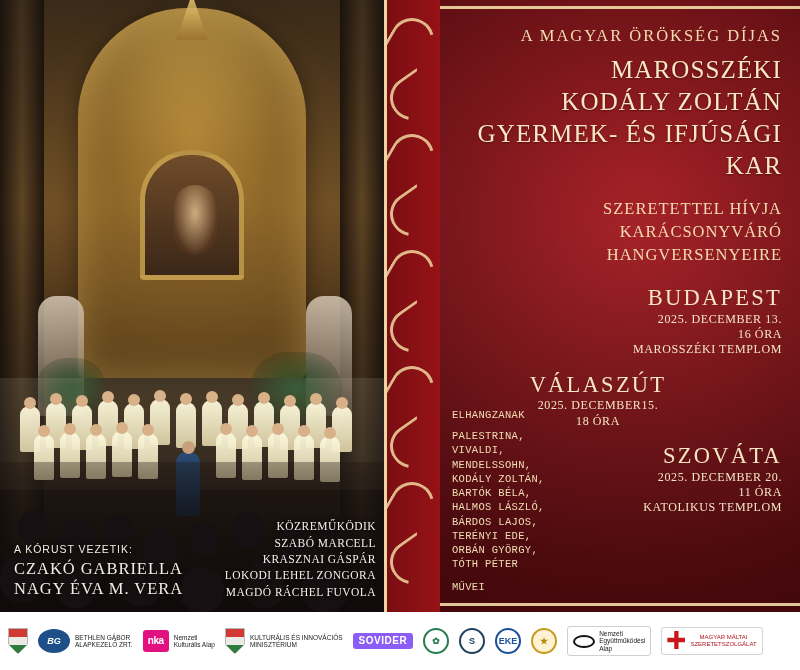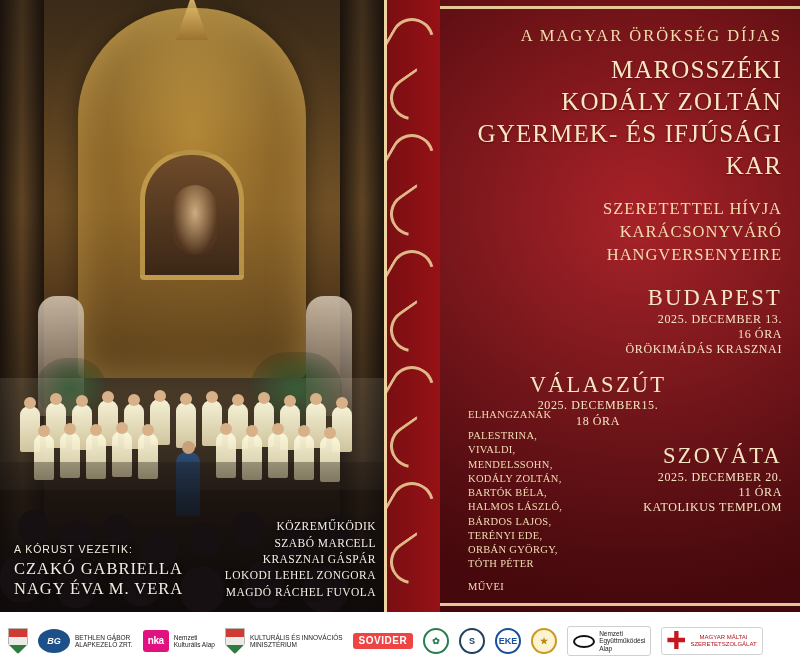--- a/index.html
+++ b/index.html
@@ -260,25 +260,25 @@
   }
   .event .line {
     font-size: 12px;
     letter-spacing: 0.05em;
     line-height: 1.26;
   }
   .event.centered { text-align: center; padding-right: 36px; }
 
   .program {
     position: absolute;
-    left: 84px;
+    left: 68px;
     bottom: 18px;
     width: 118px;
     text-align: left;
-    font-family: Liberation Serif, serif;
+    font-family: Liberation Mono, monospace;
     color: #f2ddb4;
     font-size: 10.5px;
     line-height: 1.36;
     letter-spacing: 0.03em;
   }
   .program .head-line { margin-bottom: 7px; }
   .program .tail { margin-top: 8px; }
 
   
   .footer {
@@ -324,21 +324,21 @@
   .nka-mark {
     width: 26px; height: 22px;
     background: #e1127f;
     color: #fff;
     border-radius: 3px;
     font-size: 10px;
     letter-spacing: -0.5px;
   }
   .sovider-mark {
     padding: 2px 6px;
-    background: #ef4444;
+    background: #8b5cf6;
     color: #fff;
     border-radius: 3px;
     font-size: 10px;
     letter-spacing: 0.5px;
   }
   .circ {
     width: 26px; height: 26px;
     border-radius: 50%;
     border: 2px solid #2a7d4f;
     color: #2a7d4f;
@@ -471,21 +471,21 @@
 
         <div class="invite">
           <div>SZERETETTEL HÍVJA</div>
           <div>KARÁCSONYVÁRÓ HANGVERSENYEIRE</div>
         </div>
 
         <div class="event">
           <div class="city">BUDAPEST</div>
           <div class="line">2025. DECEMBER 13.</div>
           <div class="line">16 ÓRA</div>
-          <div class="line">ÖRÖKIMÁDÁS KRASZNAI</div>
+          <div class="line">MAROSSZÉKI TEMPLOM</div>
         </div>
 
         <div class="event centered">
           <div class="city">VÁLASZÚT</div>
           <div class="line">2025. DECEMBER15.</div>
           <div class="line">18 ÓRA</div>
         </div>
 
         <div class="event">
           <div class="city">SZOVÁTA</div>

